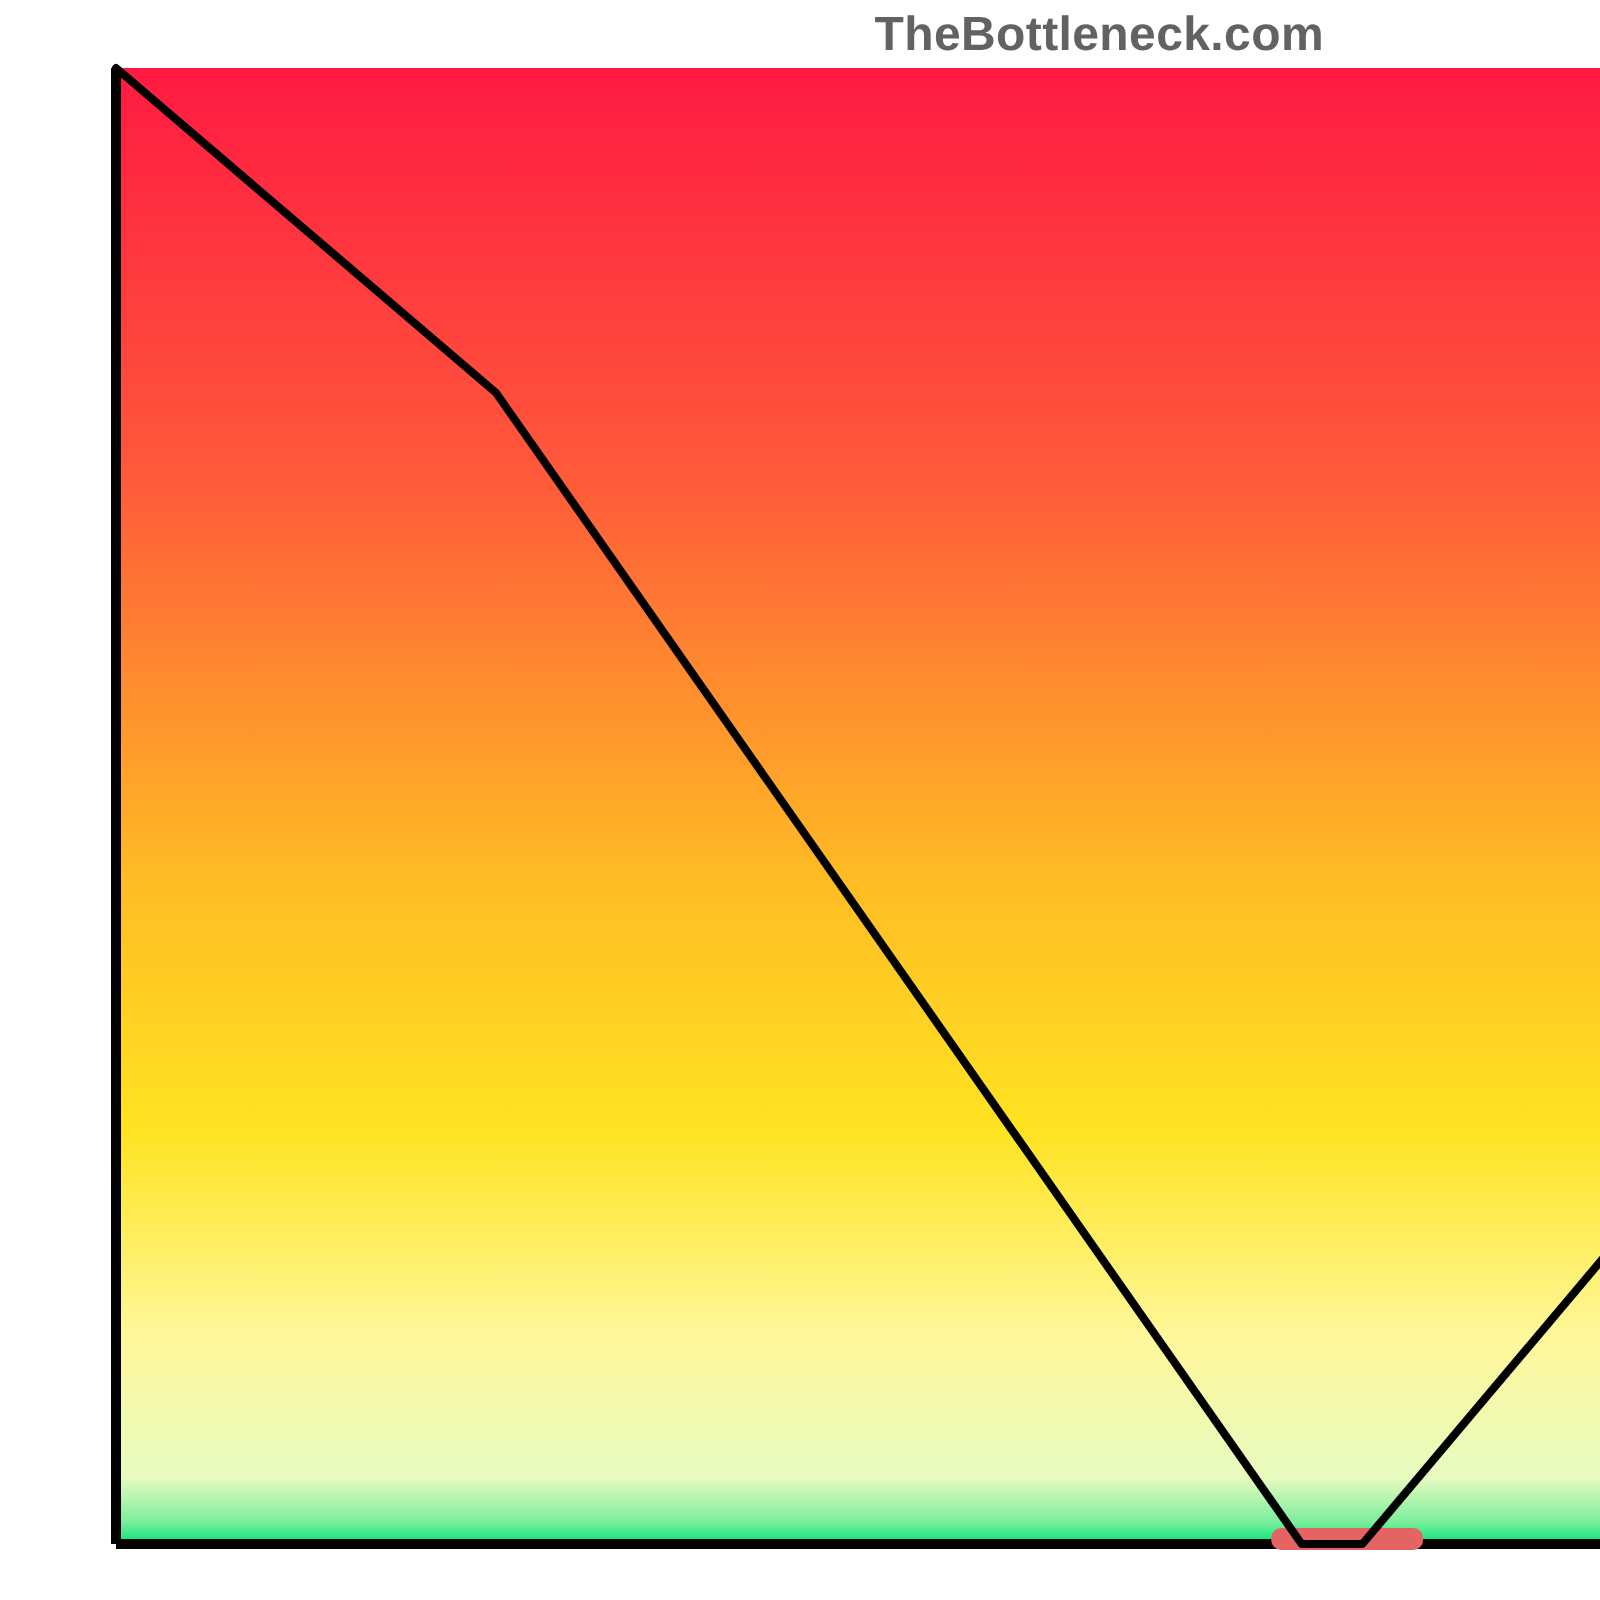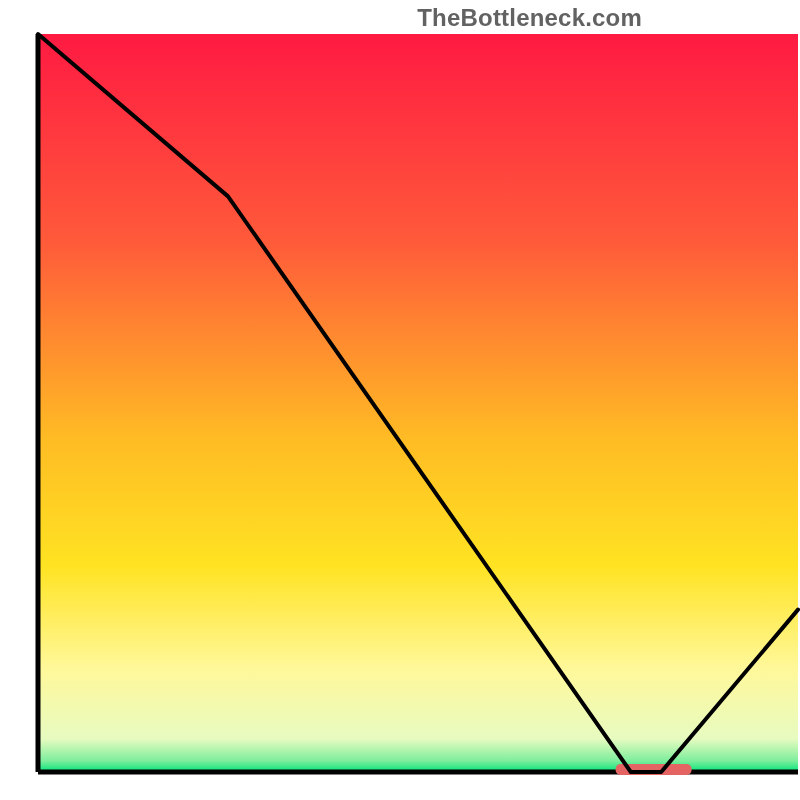--- a/index.html
+++ b/index.html
@@ -7,20 +7,21 @@
     padding: 0;
     width: 800px;
     height: 800px;
     background: #ffffff;
     font-family: Arial, Helvetica, sans-serif;
   }
   .container {
     position: relative;
     width: 656px;
     height: 800px;
+    padding-left: 20px;
   }
   .attribution {
     position: absolute;
     top: 4px;
     right: 14px;
     font-size: 24px;
     font-weight: 600;
     color: #626262;
     letter-spacing: 0.2px;
   }

